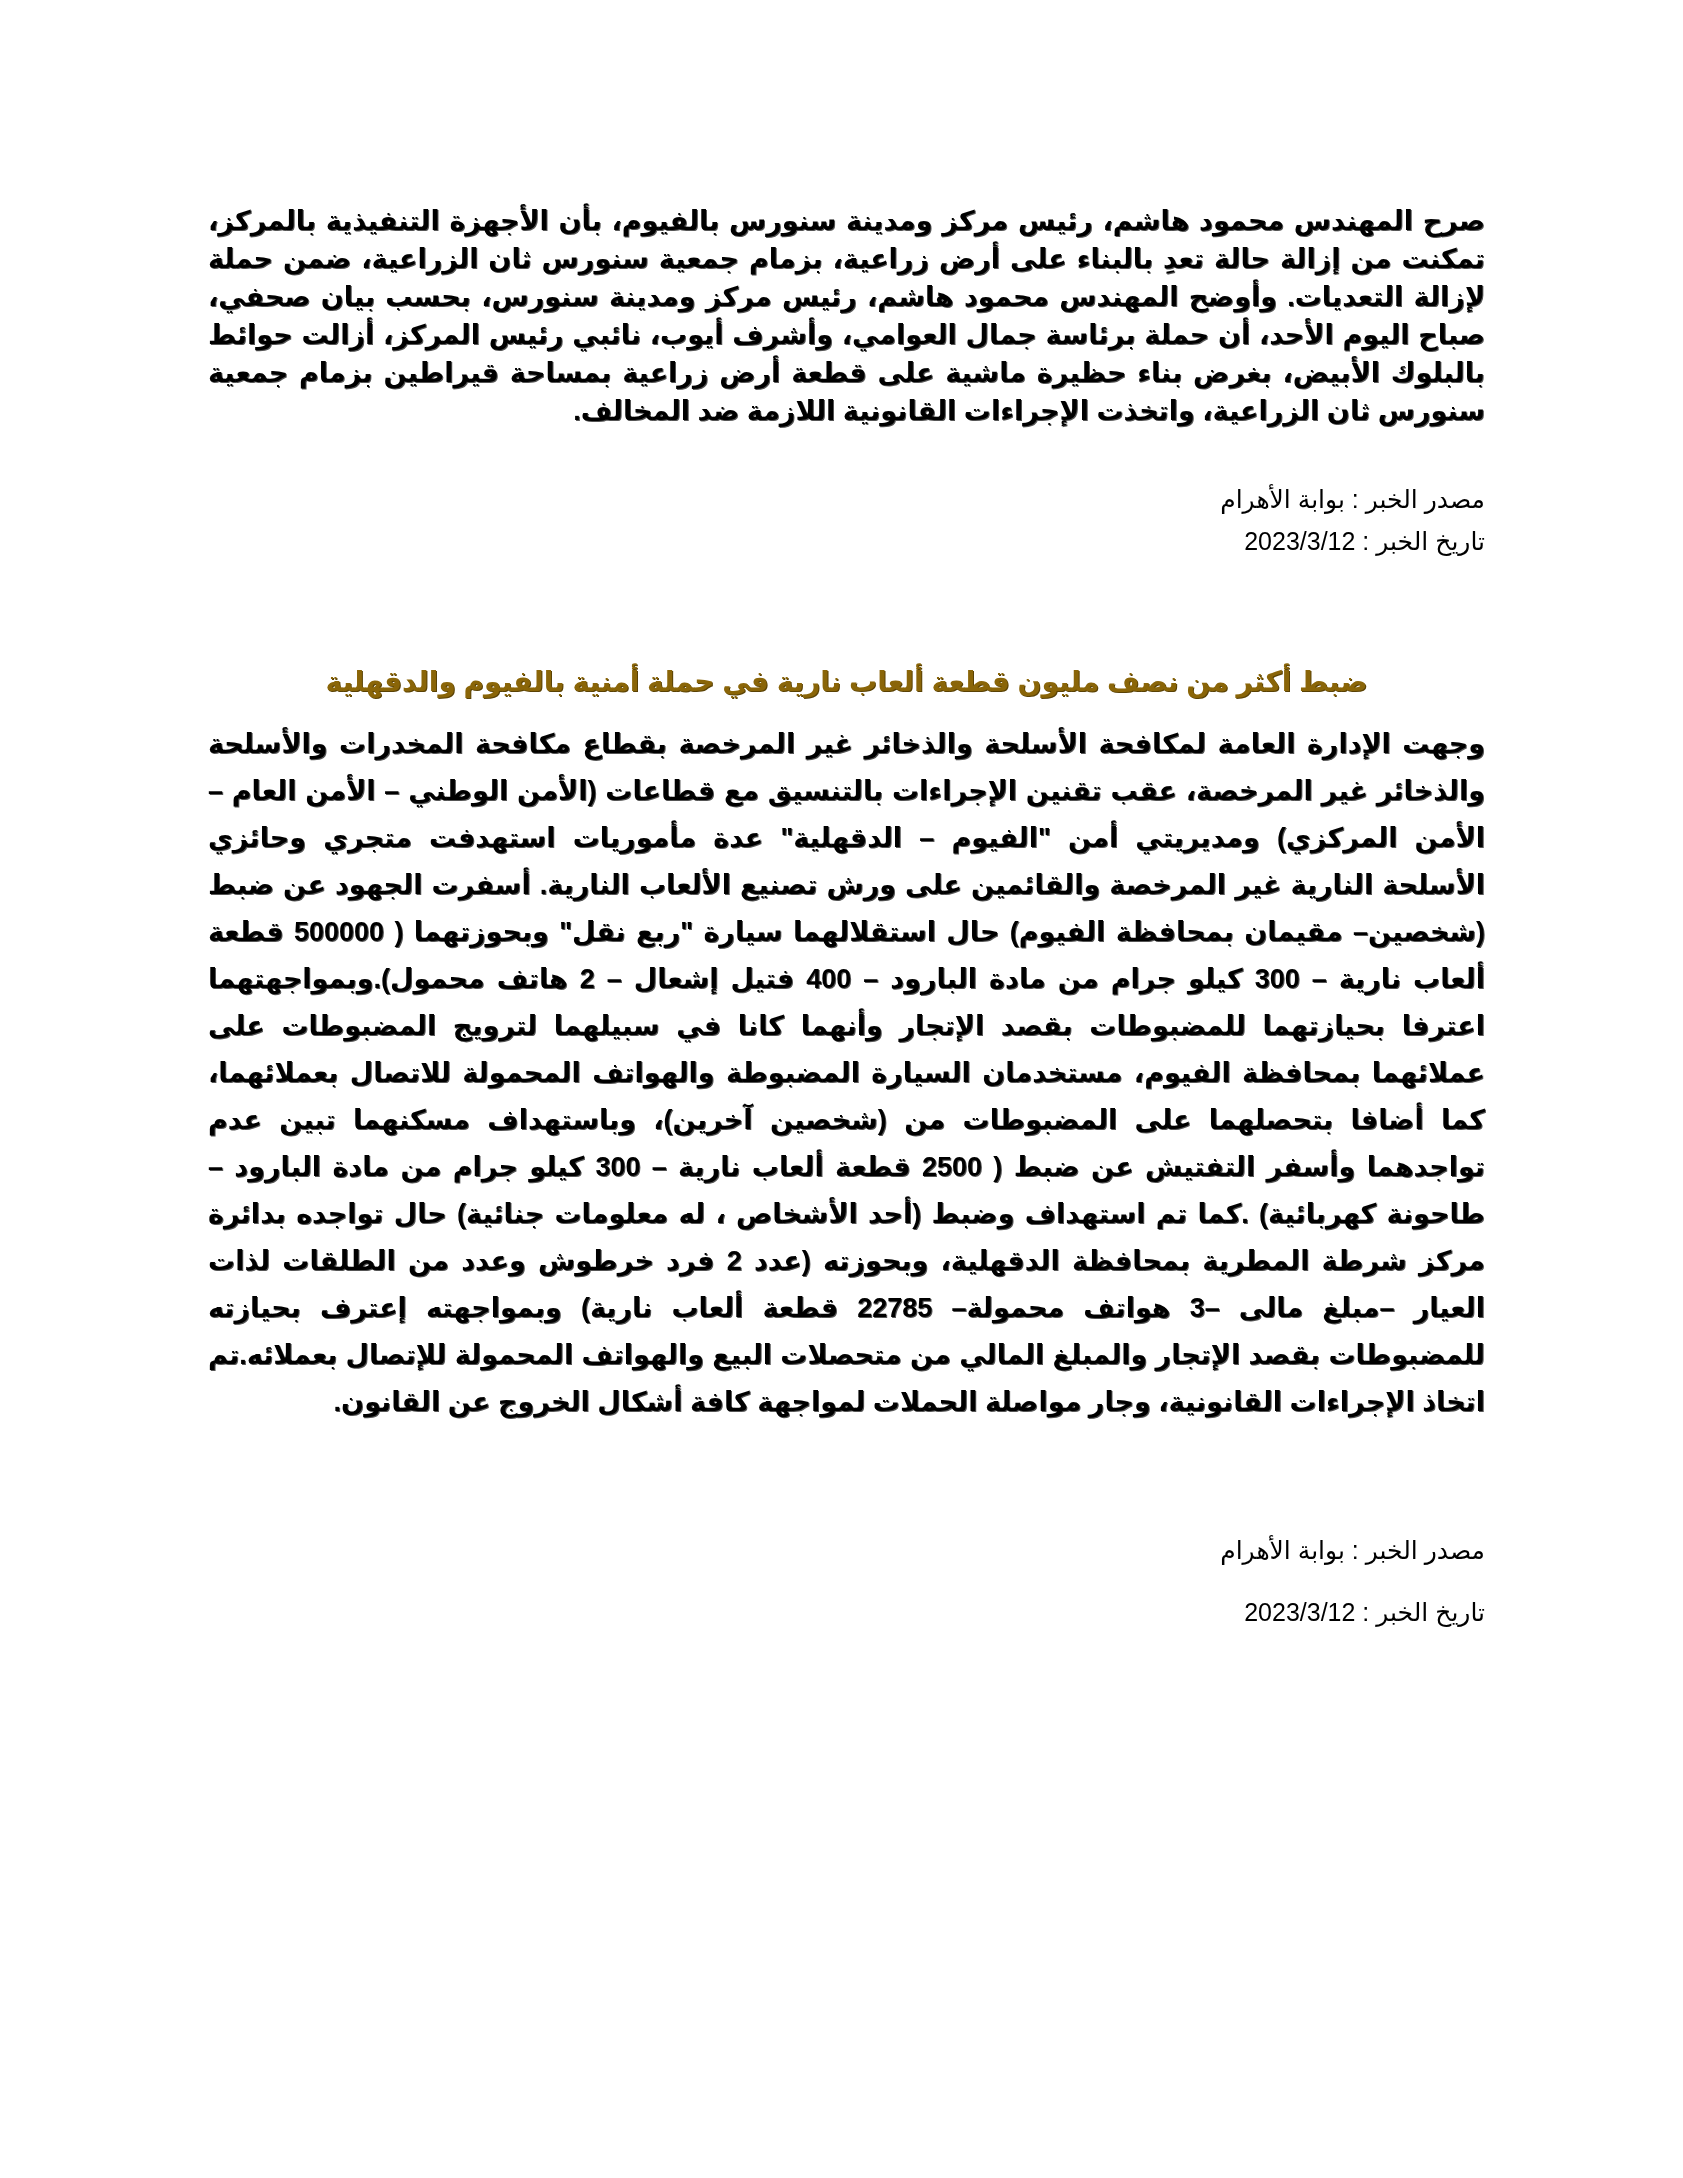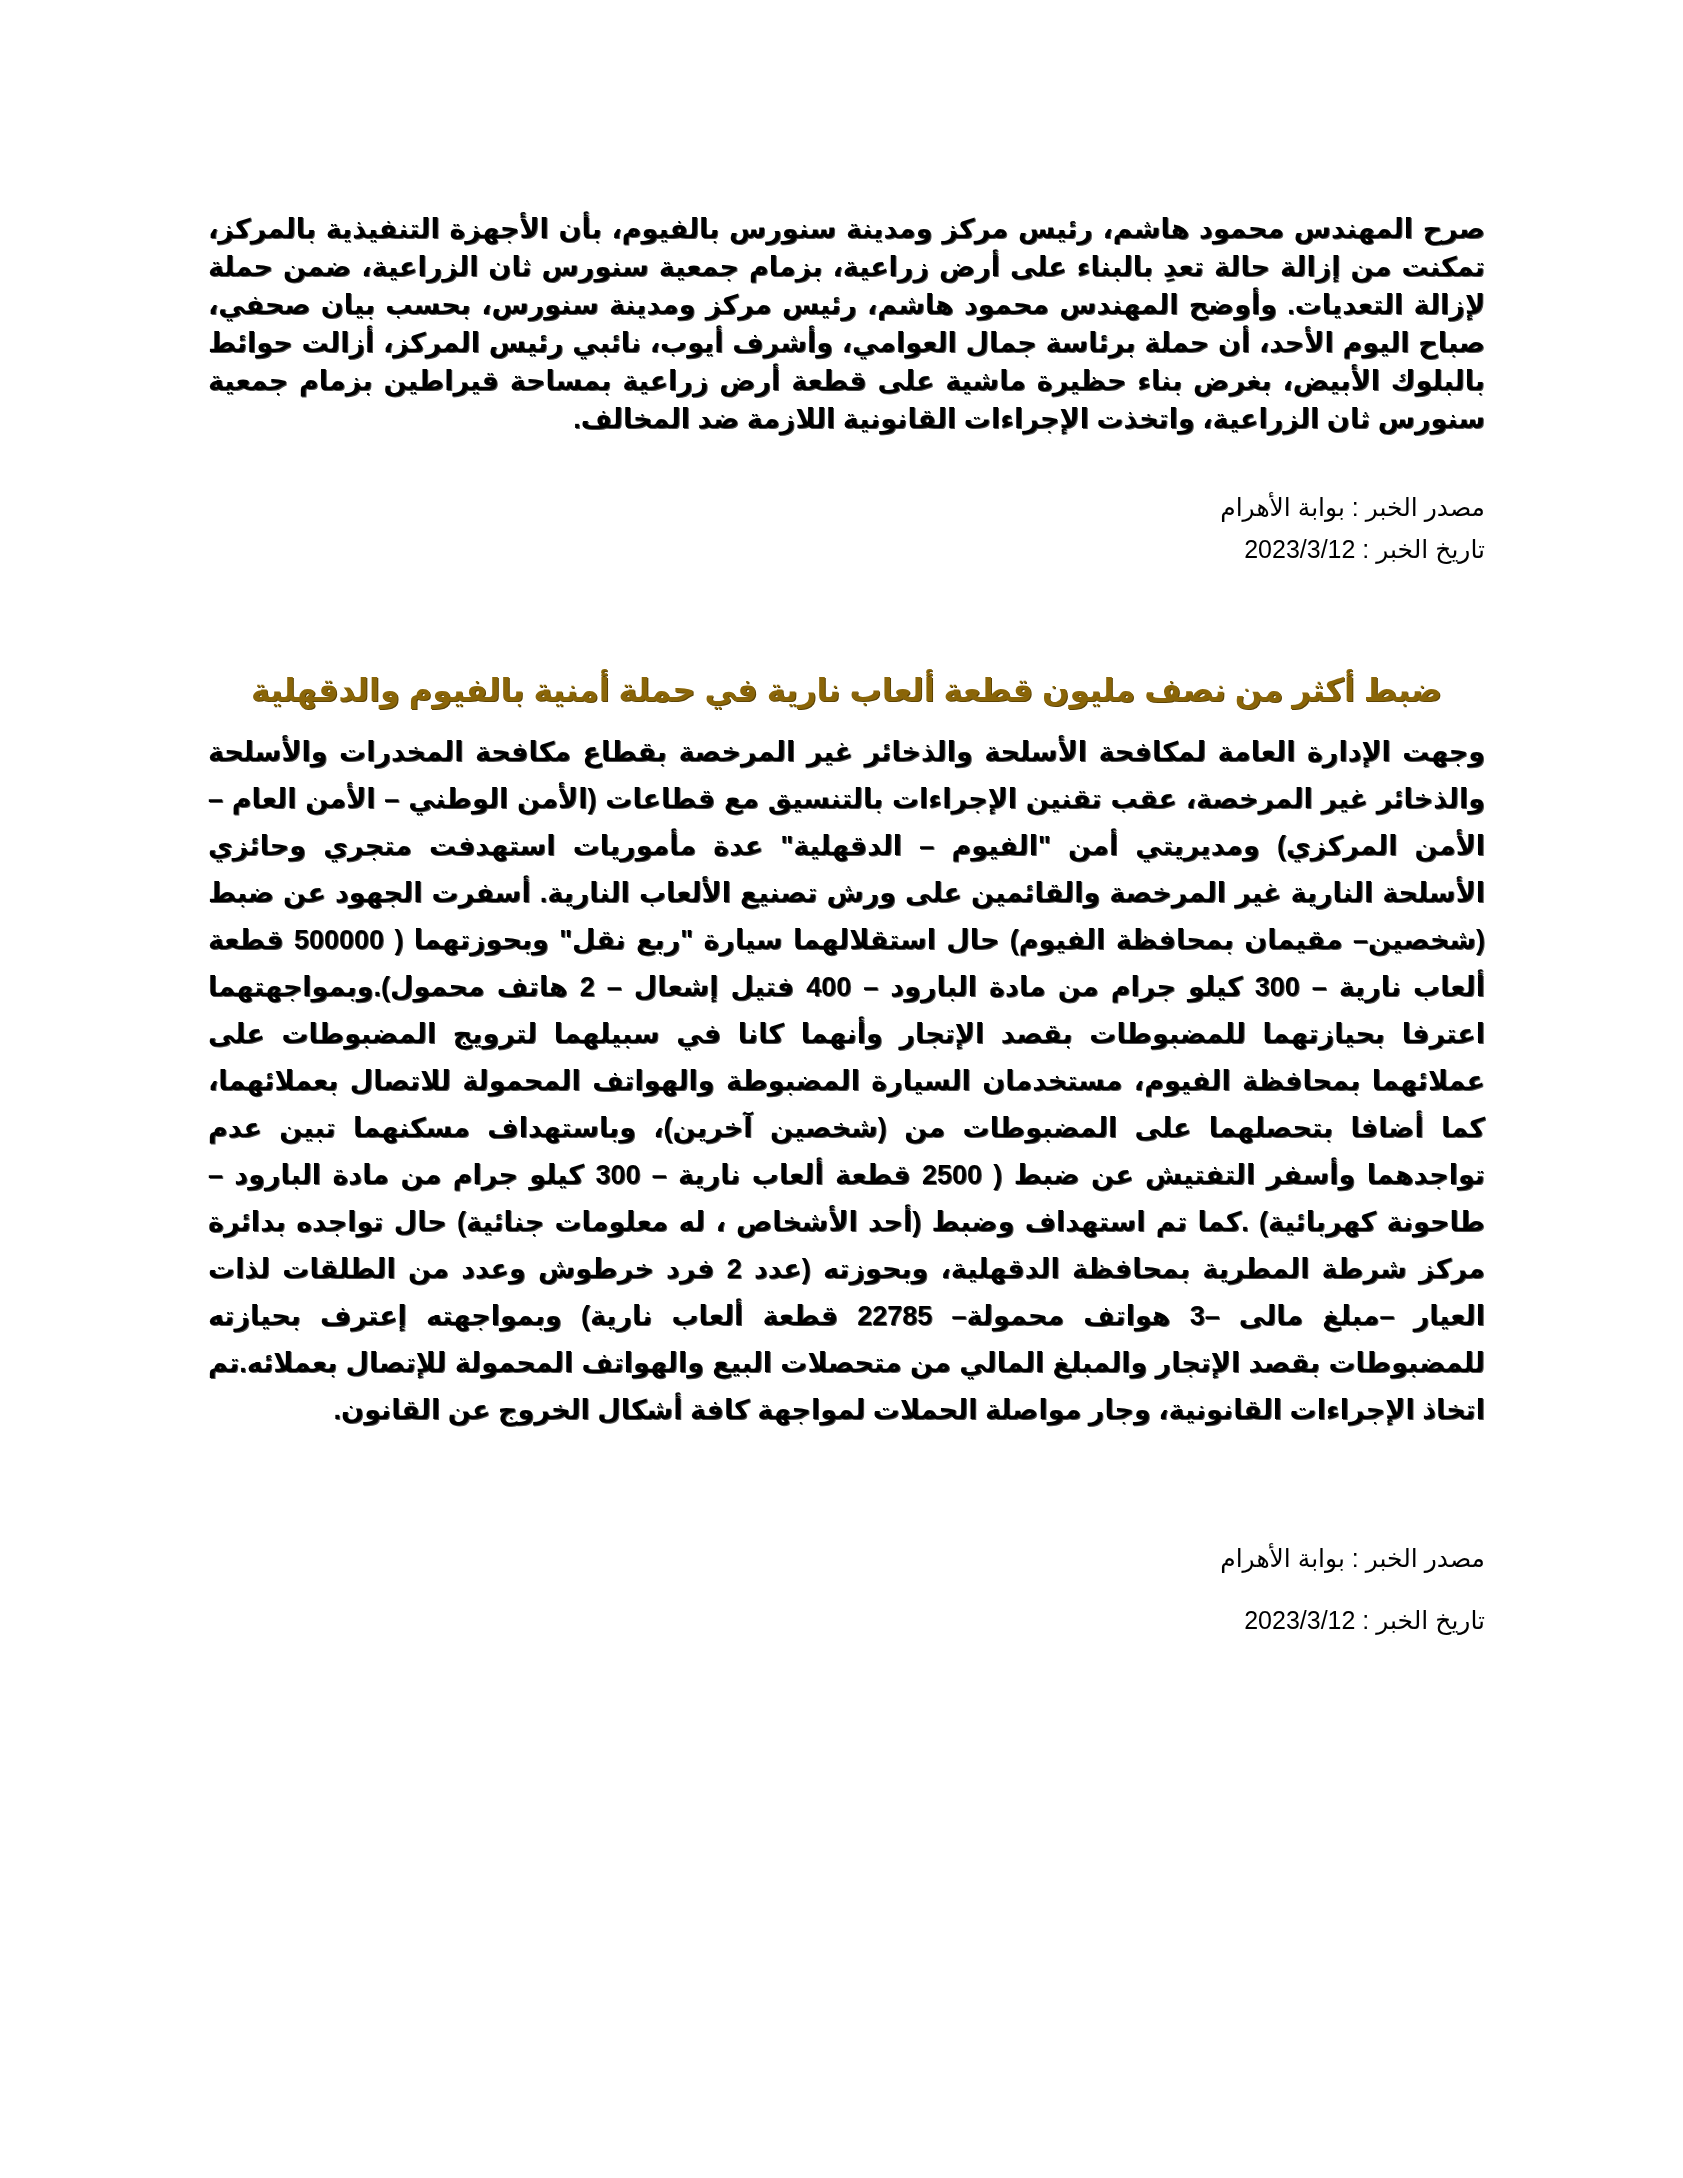--- a/index.html
+++ b/index.html
@@ -11,21 +11,21 @@
       width: 1683px;
       height: 2178px;
       position: relative;
       overflow: hidden;
       font-family: "Liberation Sans", "DejaVu Sans", sans-serif;
       color: #000000;
     }
     .page {
       position: absolute;
       left: 208px;
-      top: 210px;
+      top: 202px;
       width: 1277px;
       direction: rtl;
       text-align: justify;
     }
     .para {
       font-size: 27px;
       line-height: 38px;
       font-weight: bold;
       margin: 0;
       text-shadow: 1px 1px 0 #555;
@@ -37,21 +37,21 @@
       font-weight: normal;
       text-align: right;
       margin: 0;
       padding-right: 0;
     }
     .meta-line { display: block; }
     .meta-block-1 { margin-top: 48px; }
     .meta-block-2 { margin-top: 103px; }
     .meta-block-2 .meta-line + .meta-line { margin-top: 20px; }
     .article-title {
-      font-size: 32px;
+      font-size: 28px;
       line-height: 50px;
       font-weight: bold;
       text-align: center;
       margin: 95px 0 14px 0;
       text-shadow: 1px 1px 0 #5a4205;
     }
     .para-2 { line-height: 47px; }
   </style>
 </head>
 <body style="background: rgb(255, 255, 255); color: rgb(0, 0, 0);">

